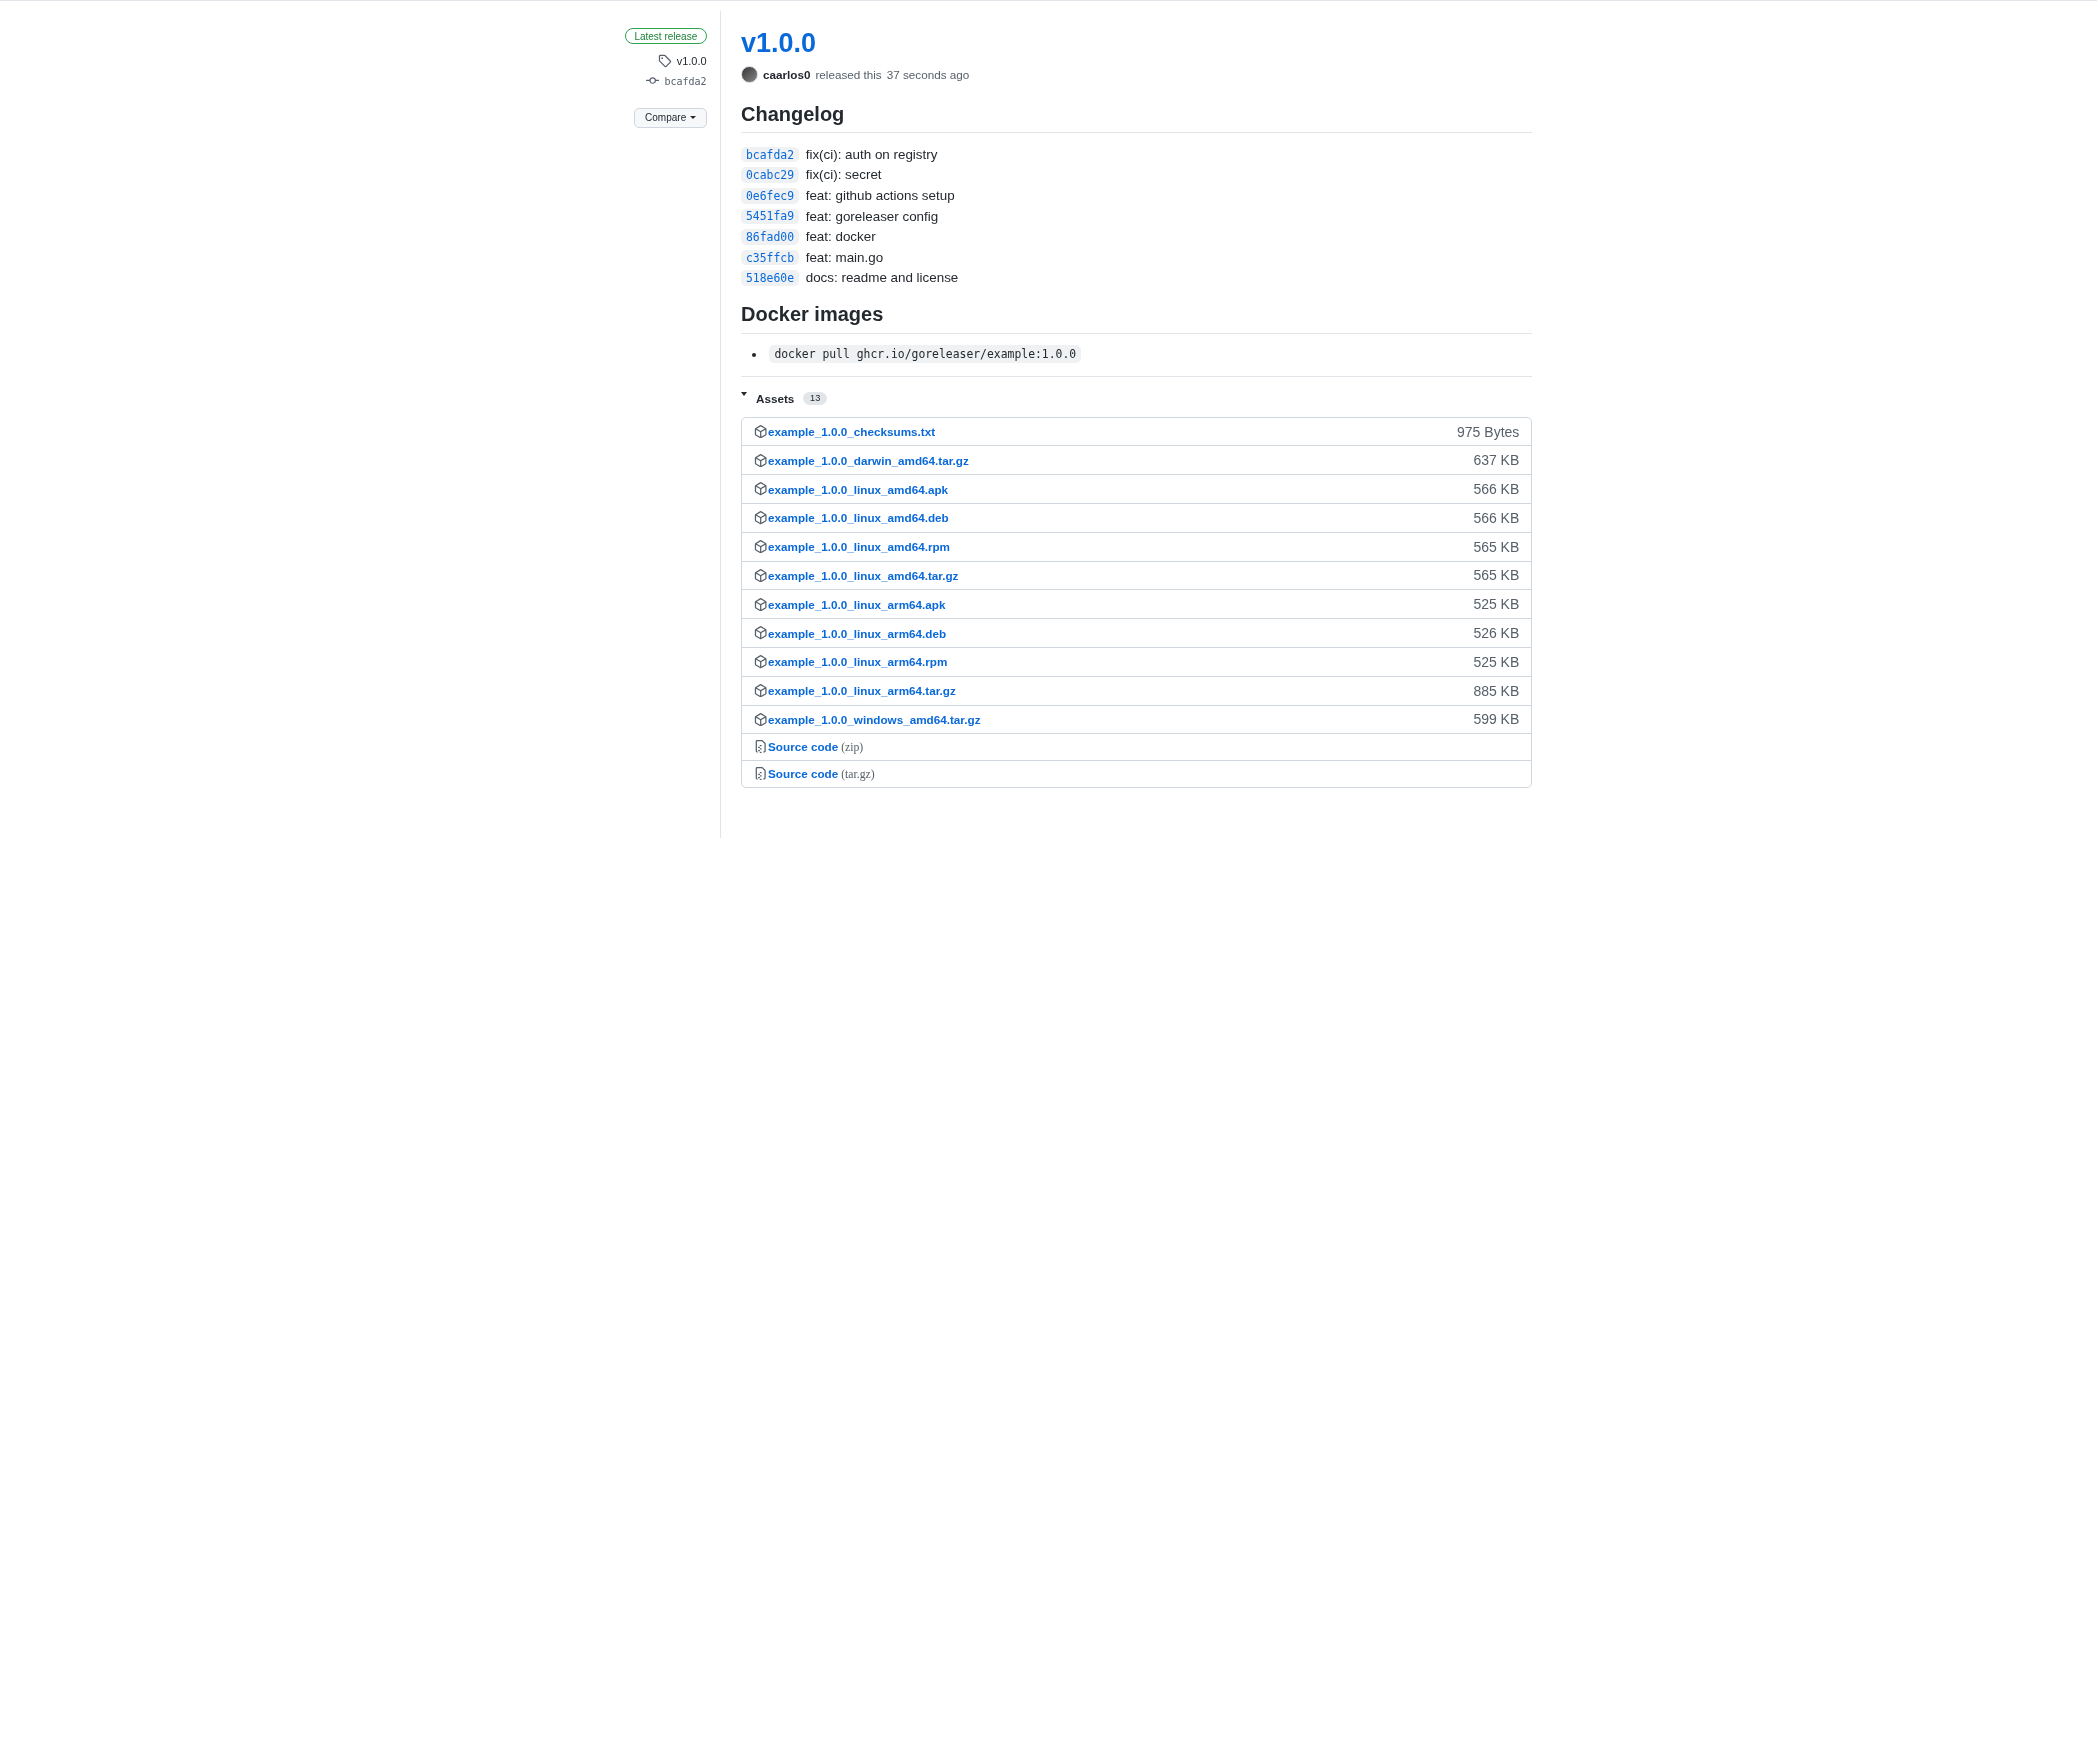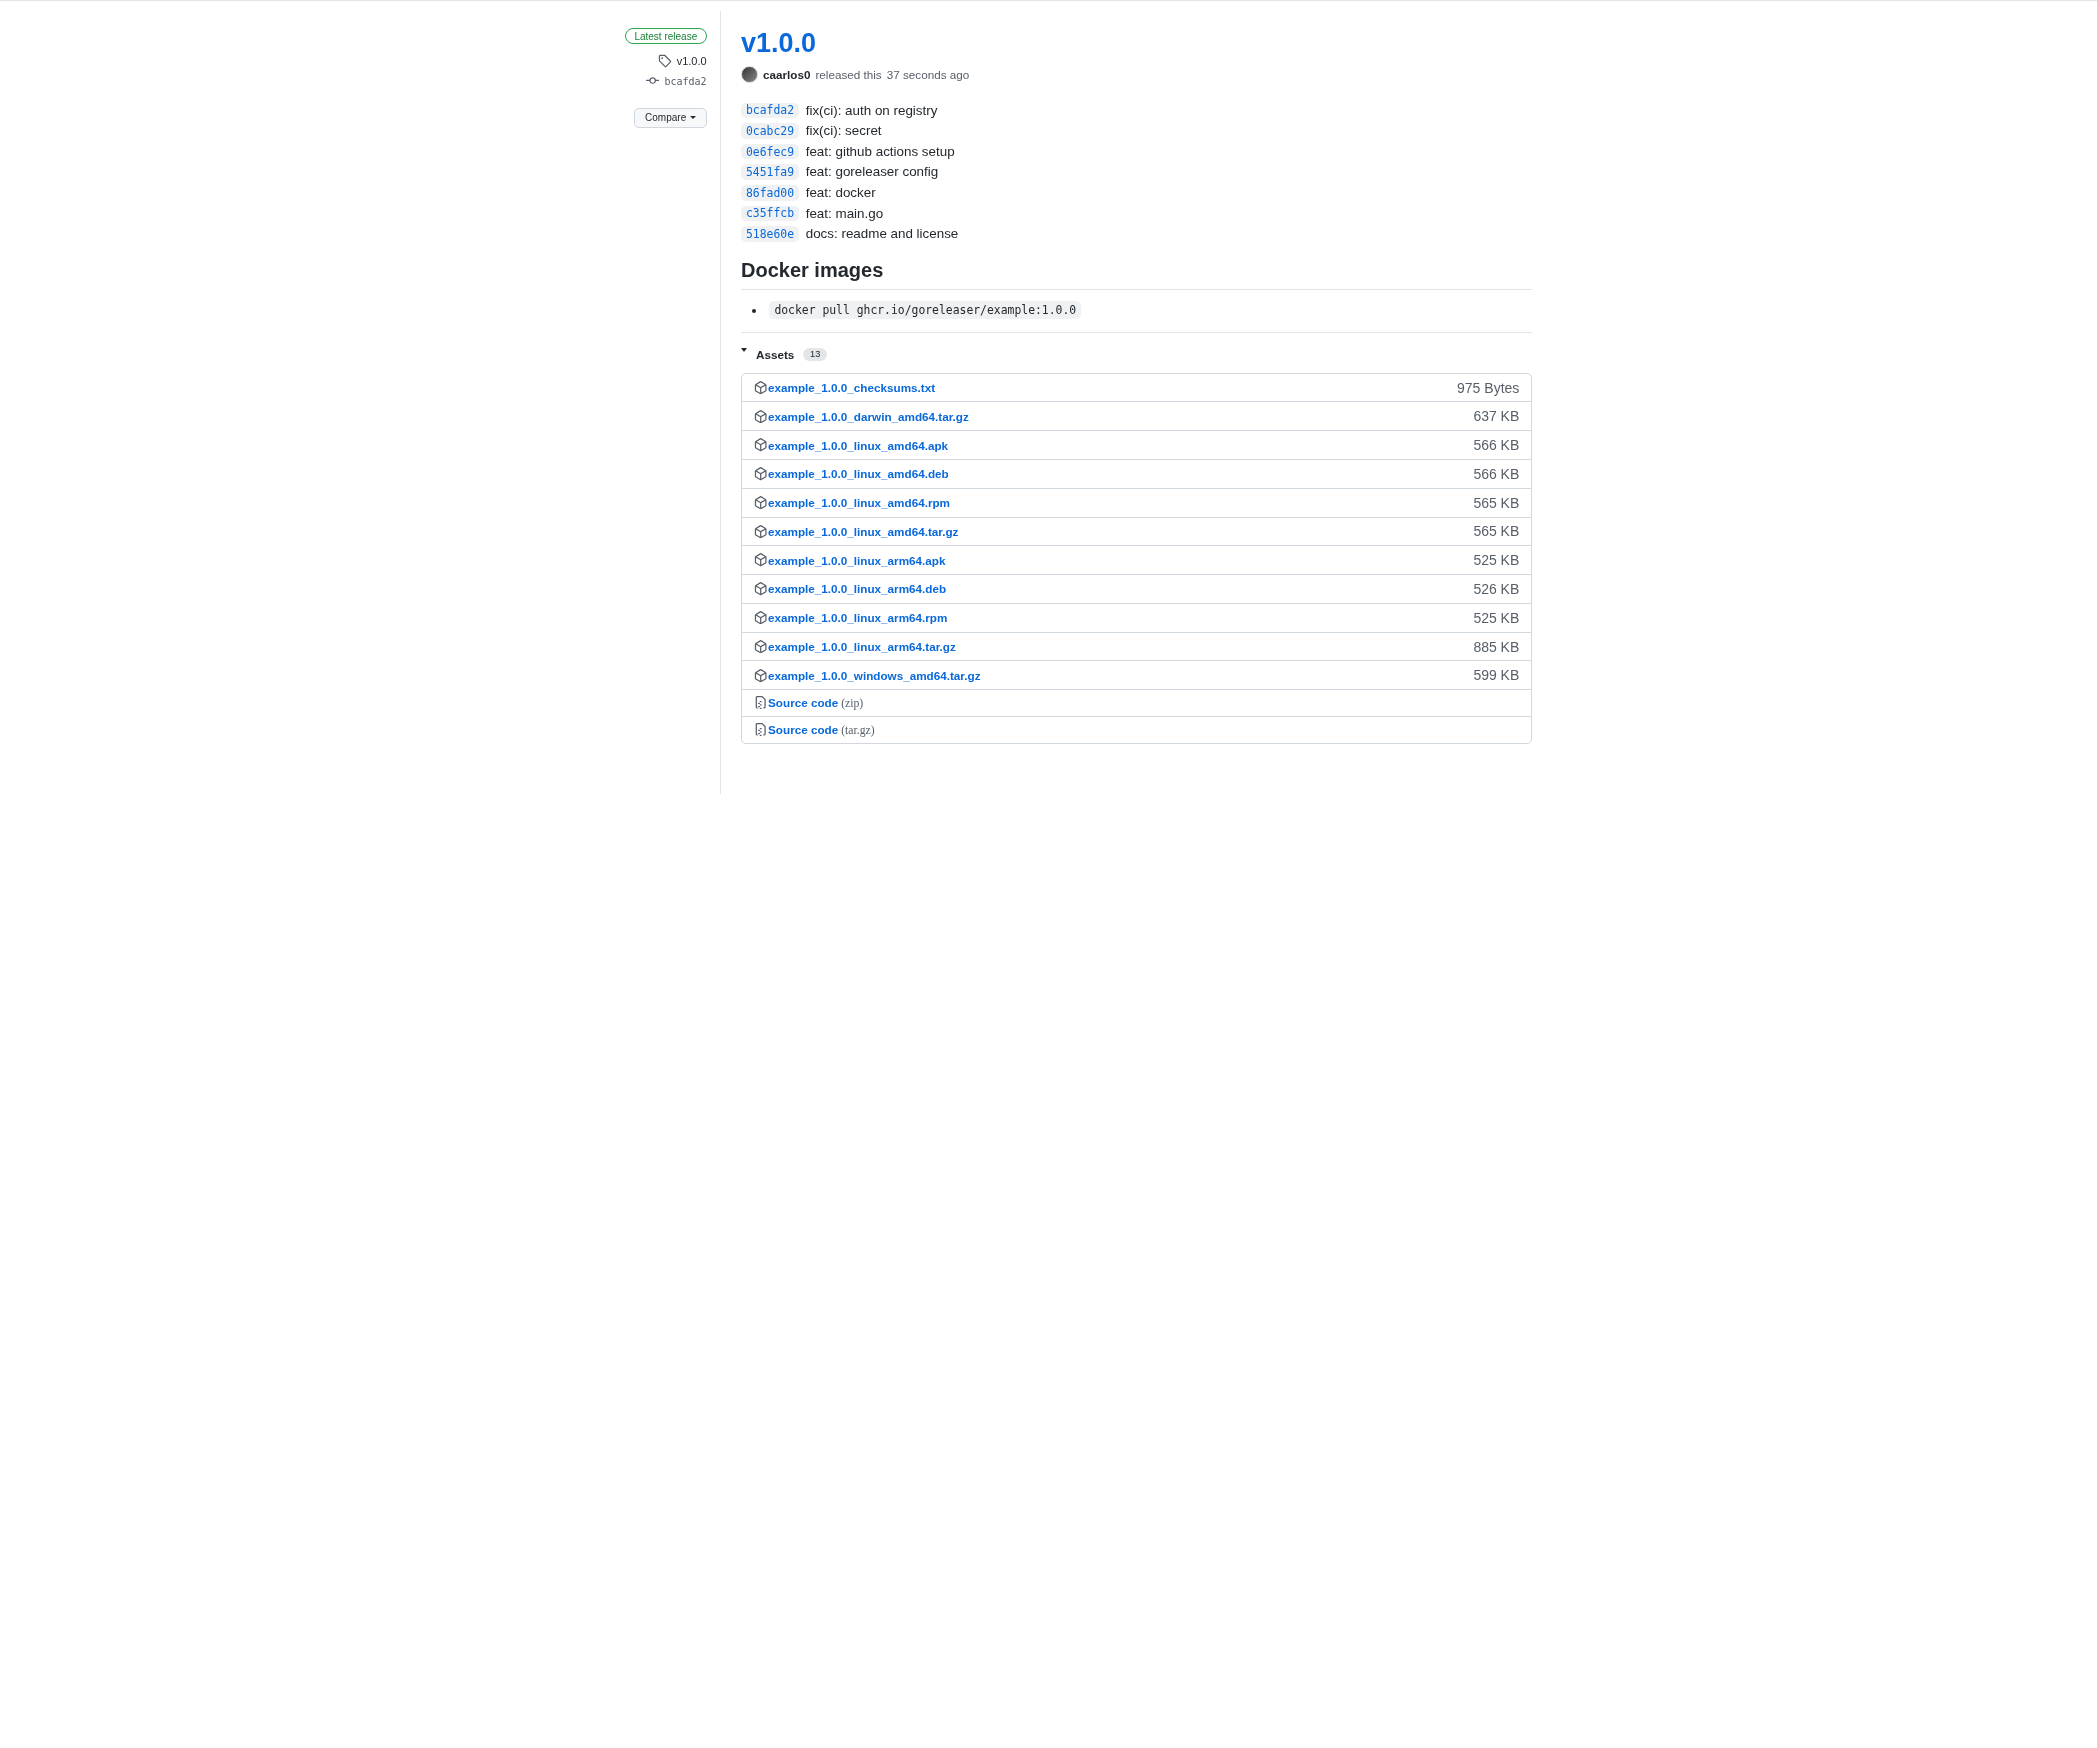--- a/index.html
+++ b/index.html
@@ -167,20 +167,21 @@
 
   <main class="main">
     <h1 class="release-title">v1.0.0</h1>
     <div class="author-row">
       <span class="avatar"></span>
       <span class="author-name">caarlos0</span>
       <span>released this</span>
       <span>37 seconds ago</span>
     </div>
 
+    <h2 class="section-heading">Changelog</h2>
     <ul class="changelog-list" id="changelog-list">
         <li class="changelog-item">
           <code class="sha-code">bcafda2</code>
           <span>fix(ci): auth on registry</span>
         </li>
         <li class="changelog-item">
           <code class="sha-code">0cabc29</code>
           <span>fix(ci): secret</span>
         </li>
         <li class="changelog-item">

